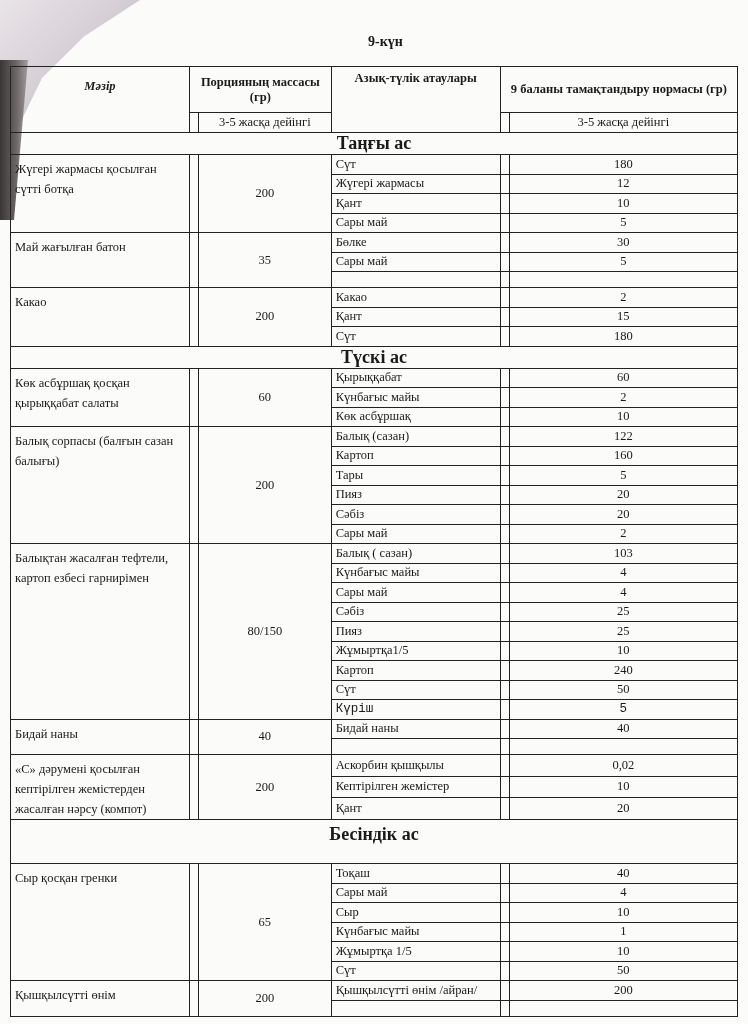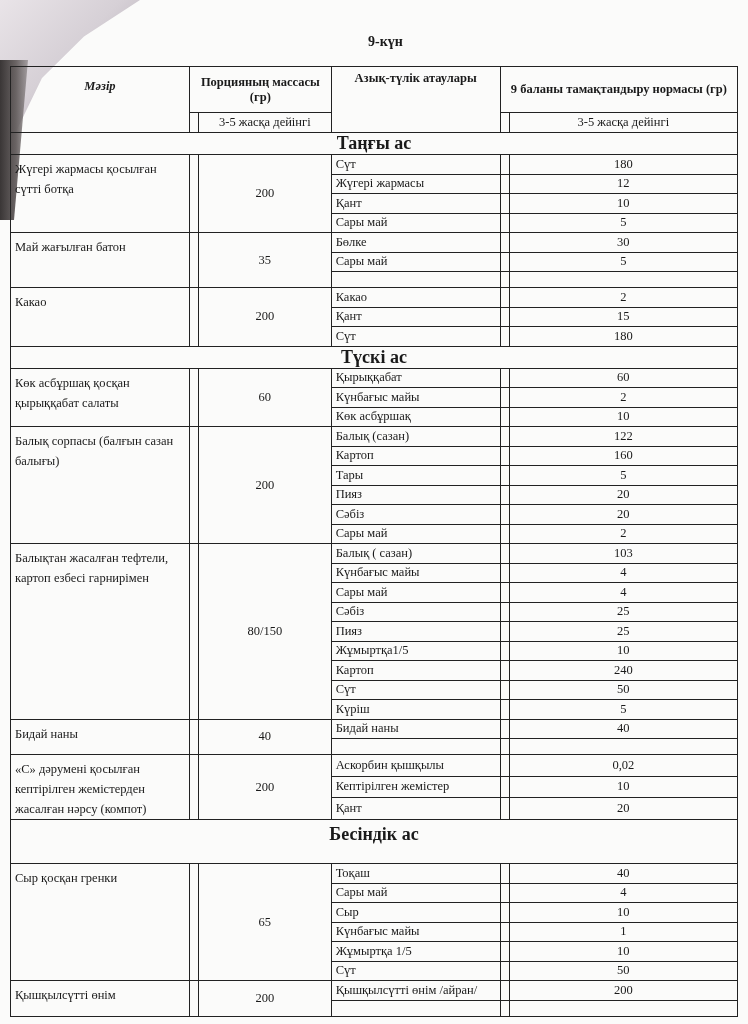--- a/index.html
+++ b/index.html
@@ -208,21 +208,21 @@
           <tr style="height: 19.5px;">
             <td>Картоп</td>
             <td class="gap"></td>
             <td class="num">240</td>
           </tr>
           <tr style="height: 19.5px;">
             <td>Сүт</td>
             <td class="gap"></td>
             <td class="num">50</td>
           </tr>
-          <tr style="height: 19.5px;">
+          <tr style="height: 19.5px; font-family: Liberation Mono, monospace;">
             <td>Күріш</td>
             <td class="gap"></td>
             <td class="num">5</td>
           </tr>
           <tr style="height: 19.5px;">
             <td rowspan="2" class="dish">Бидай наны</td>
             <td rowspan="2" class="gap"></td>
             <td rowspan="2" class="portion">40</td>
             <td>Бидай наны</td>
             <td class="gap"></td>

